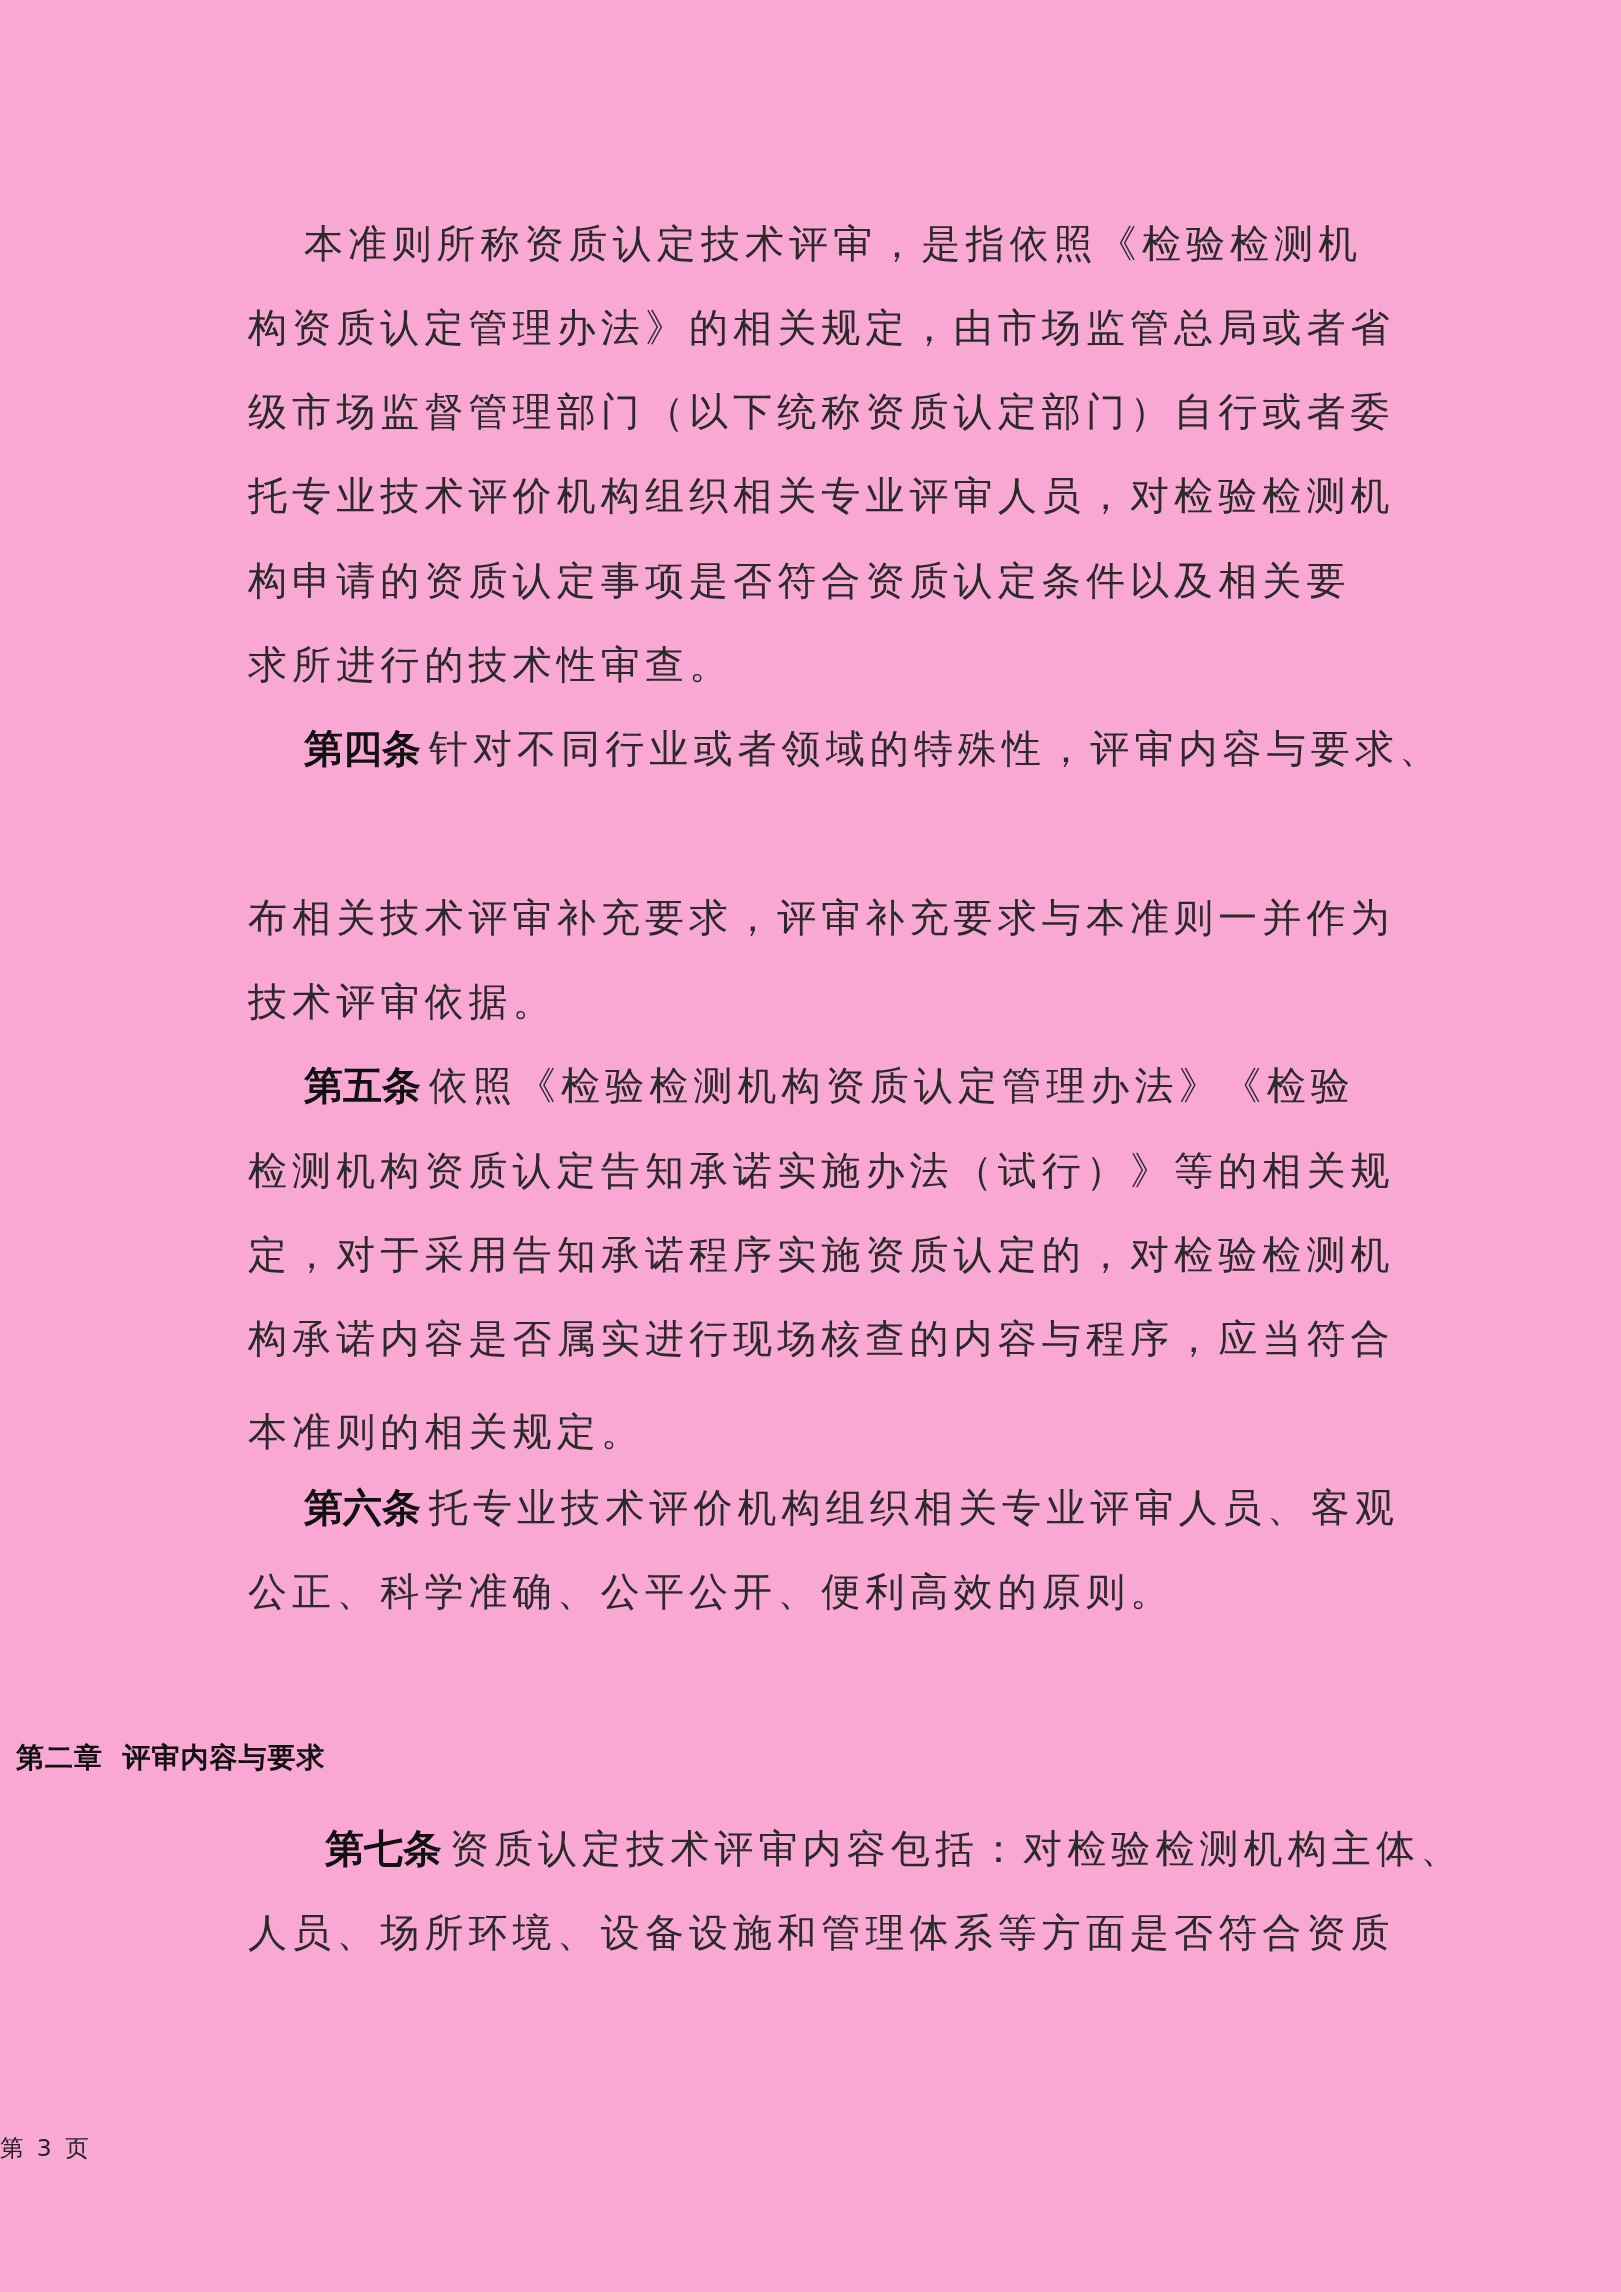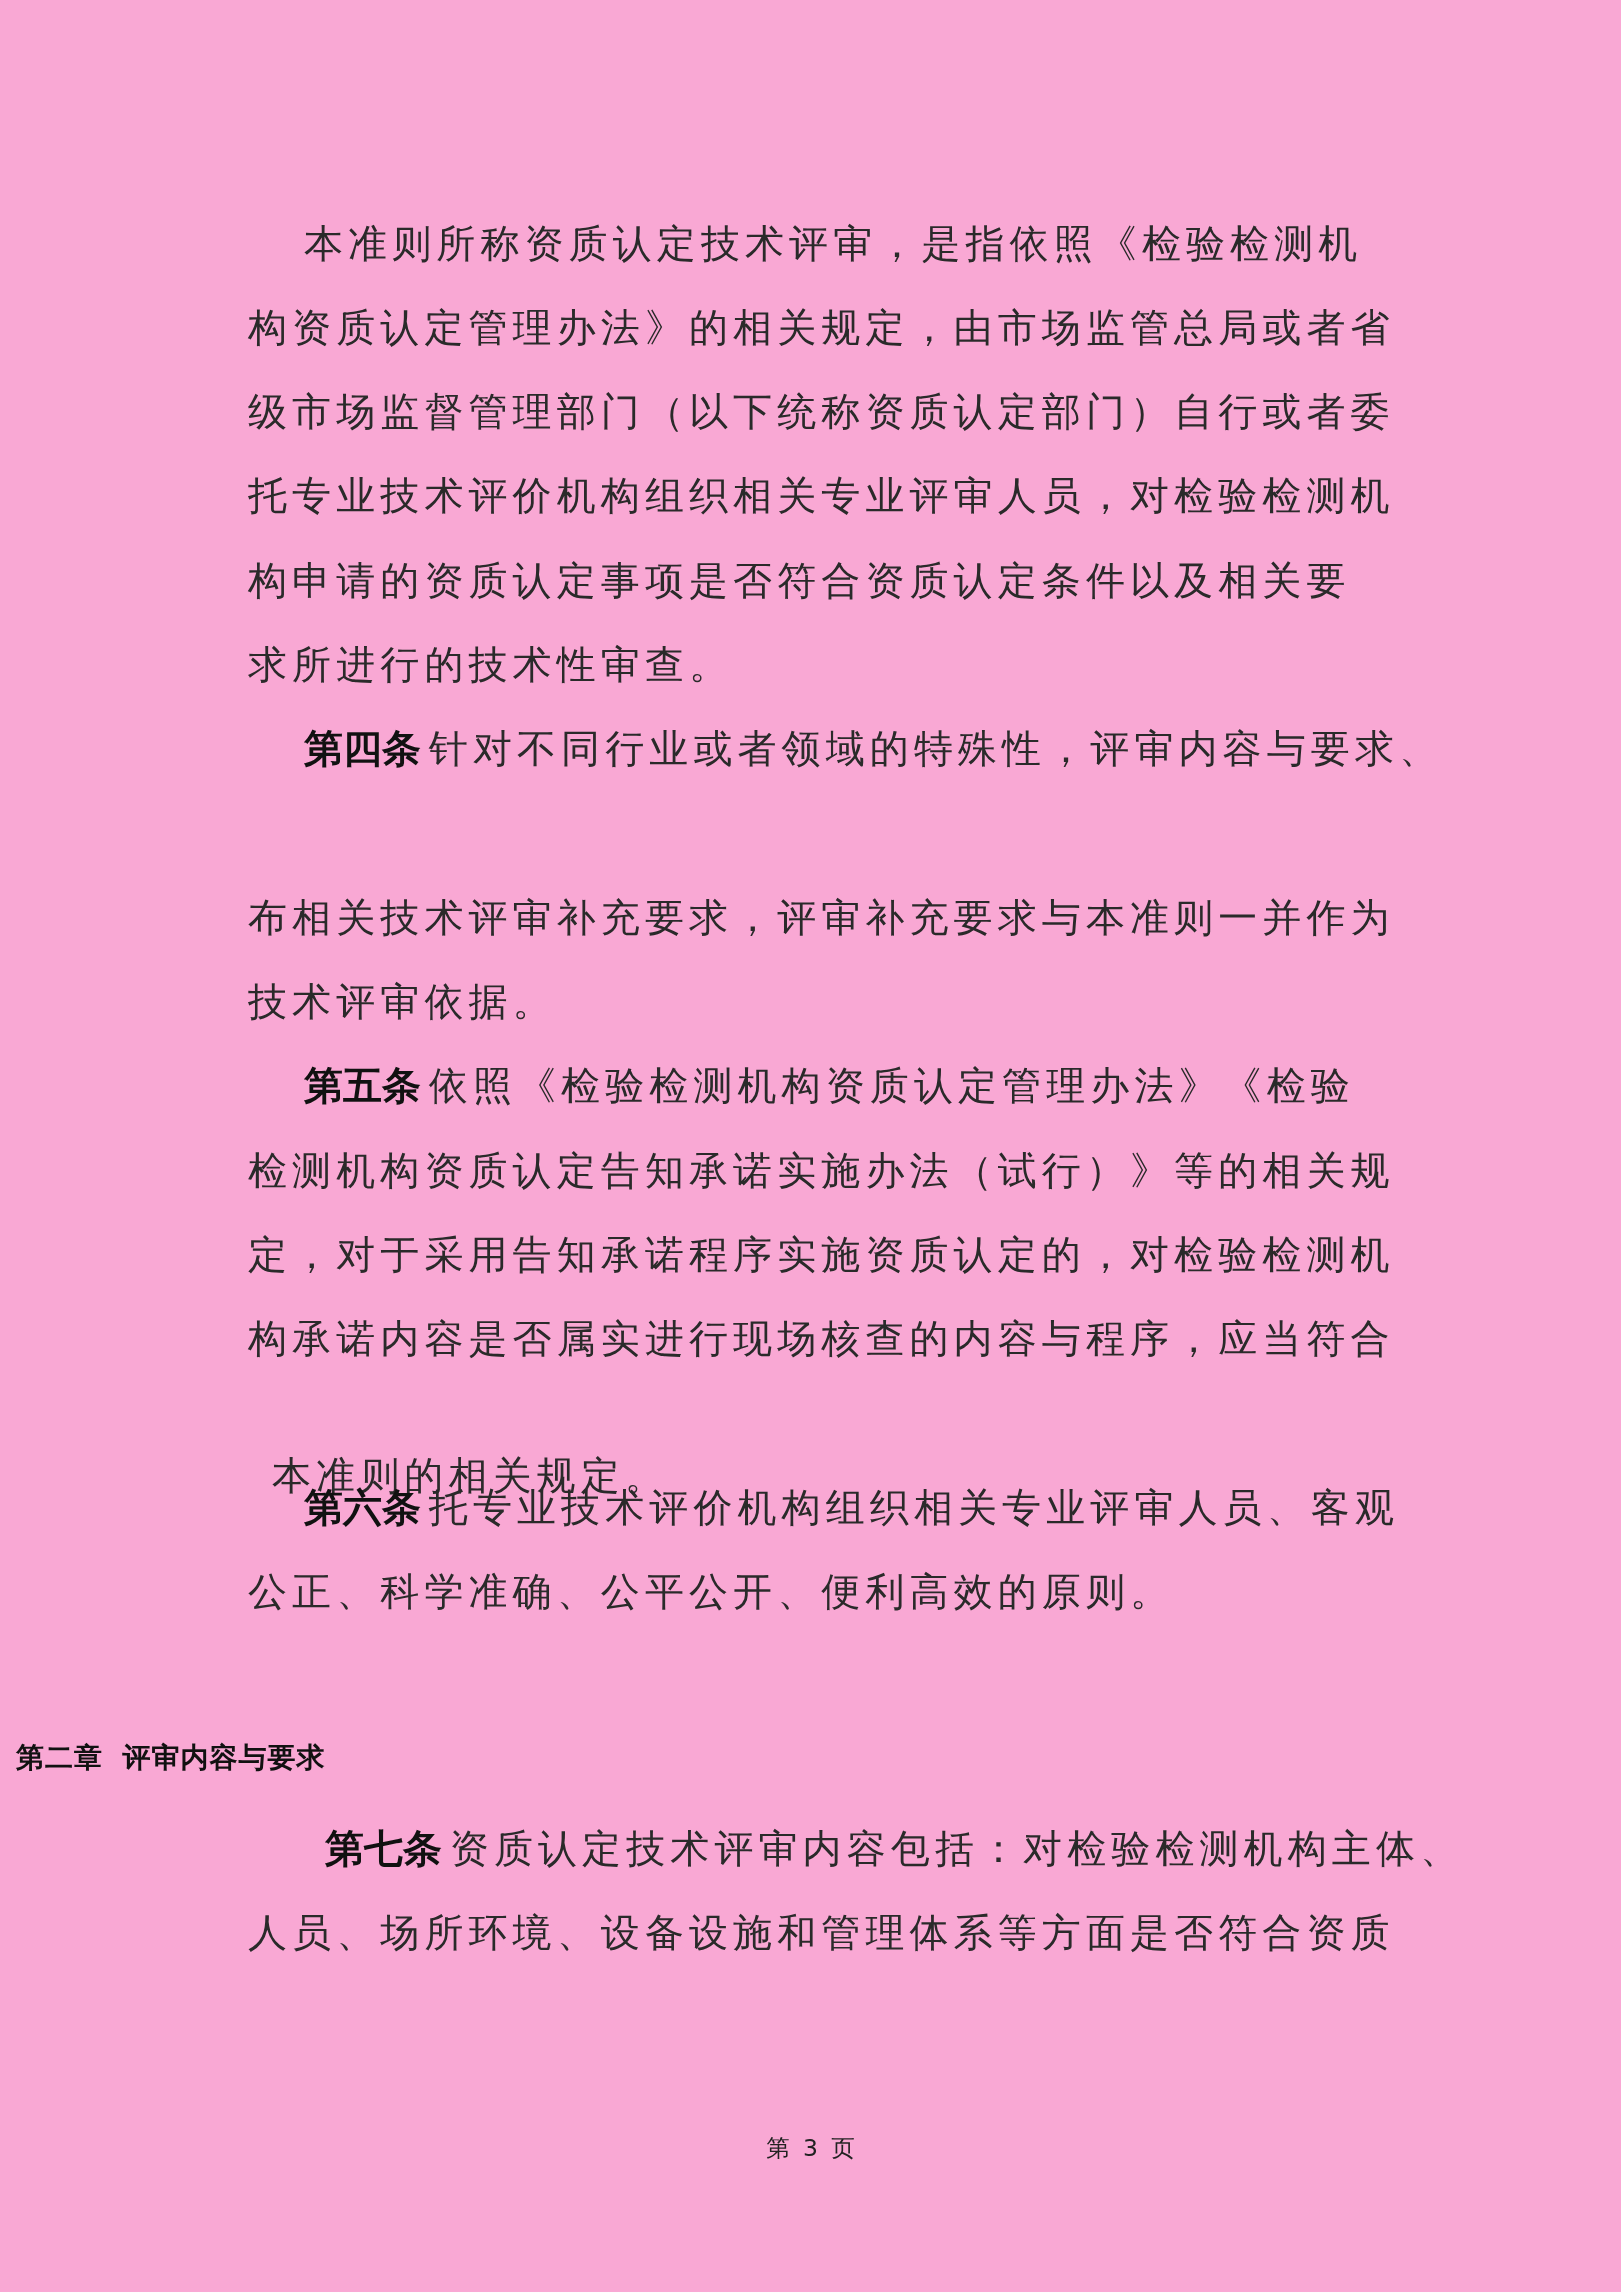--- a/index.html
+++ b/index.html
@@ -5,21 +5,21 @@
   html, body { margin: 0; padding: 0; background: #ffffff; }
   body { width: 1621px; height: 2293px; position: relative; overflow: hidden;
          font-family: "DejaVu Serif", "Liberation Serif", serif; color: #222; }
   .page { position: absolute; left: 0; top: 0; width: 1621px; height: 2293px; background: #f9a8d4; }
   .line { position: absolute; left: 248px; width: 1137px; font-size: 39px; line-height: 47px;
           white-space: nowrap; letter-spacing: 5.1px; color: #2a2a2a; }
   .bold { font-weight: bold; letter-spacing: 0; color: #111; margin-right: 7.8px; }
   .heading { position: absolute; left: 16px; width: 1621px; text-align: left; top: 1732px;
              font-size: 28px; line-height: 51px; font-weight: bold; color: #111; letter-spacing: 1px; }
   .heading .gap { display: inline-block; width: 19.6px; }
-  .footer { position: absolute; left: 0; width: 1621px; text-align: center; top: 2134px;
+  .footer { position: absolute; left: 0; width: 1621px; top: 2134px;
             font-size: 23.5px; line-height: 29px; color: #222;
             font-family: "DejaVu Sans", "Liberation Sans", sans-serif; word-spacing: 5.9px; }
 </style>
 </head>
 <body>
 
 <div class="page">
 
   <div class="line" style="top:220px; left:304px;">本准则所称资质认定技术评审，是指依照《检验检测机</div>
   <div class="line" style="top:304px;">构资质认定管理办法》的相关规定，由市场监管总局或者省</div>
@@ -33,21 +33,21 @@
   </div>
   <div class="line" style="top:894px;">布相关技术评审补充要求，评审补充要求与本准则一并作为</div>
   <div class="line" style="top:978px;">技术评审依据。</div>
 
   <div class="line" style="top:1062px; left:304px;">
     <span class="bold">第五条</span><span>依照《检验检测机构资质认定管理办法》《检验</span>
   </div>
   <div class="line" style="top:1147px;">检测机构资质认定告知承诺实施办法（试行）》等的相关规</div>
   <div class="line" style="top:1231px;">定，对于采用告知承诺程序实施资质认定的，对检验检测机</div>
   <div class="line" style="top:1315px;">构承诺内容是否属实进行现场核查的内容与程序，应当符合</div>
-  <div class="line" style="top:1452px;margin-left:24px;">本准则的相关规定。</div>
+  <div class="line" style="top:1408px;">本准则的相关规定。</div>
 
   <div class="line" style="top:1484px; left:304px;">
     <span class="bold">第六条</span><span>托专业技术评价机构组织相关专业评审人员、客观</span>
   </div>
   <div class="line" style="top:1568px;">公正、科学准确、公平公开、便利高效的原则。</div>
 
   <div class="heading">
     <span>第二章</span><span class="gap"></span><span>评审内容与要求</span>
   </div>
 

